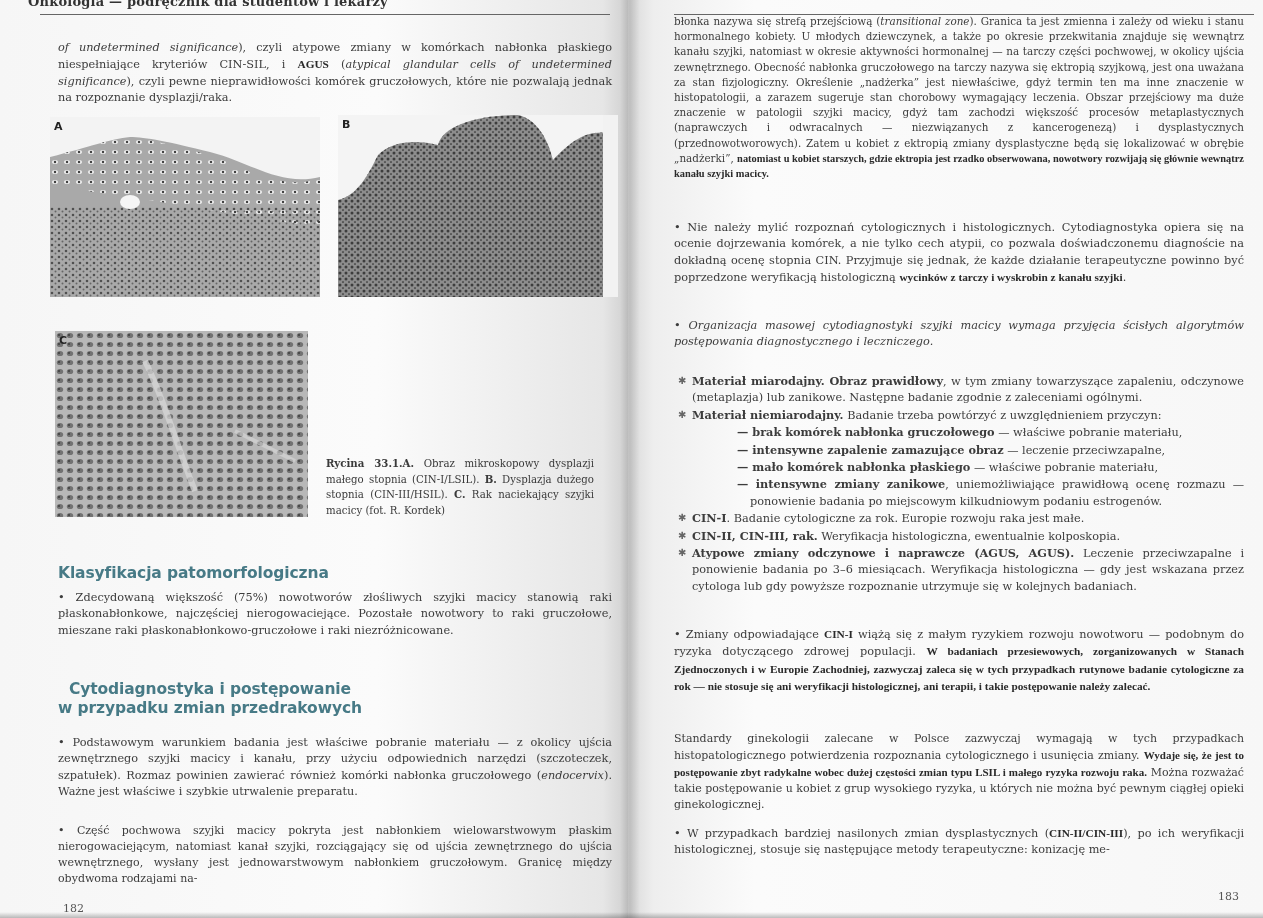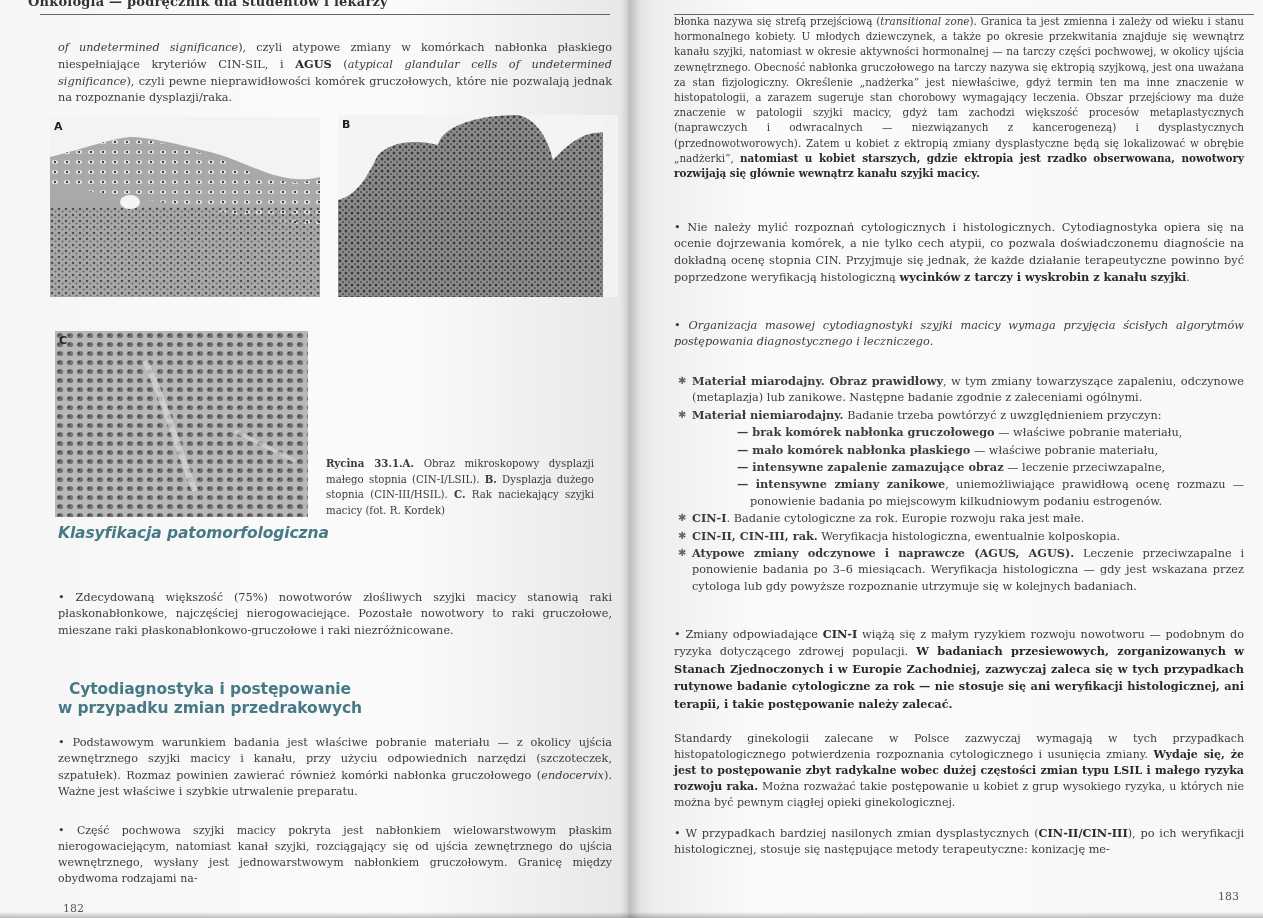--- a/index.html
+++ b/index.html
@@ -1,29 +1,29 @@
 <!DOCTYPE html>
 <html><head>
 <meta charset="utf-8">
 <style>
   html, body { margin:0; padding:0; }
   body { width:1263px; height:918px; position:relative; overflow:hidden; background:#f4f4f4;
          font-family:"DejaVu Serif", serif; color:#3a3a3a; }
-  .page { position:absolute; top:0; height:918px; background:#fafafa; overflow:hidden;padding-left:40px; }
+  .page { position:absolute; top:0; height:918px; background:#fafafa; overflow:hidden; }
   #left { left:0; width:628px; background:linear-gradient(90deg,#f6f6f6 0%,#fbfbfb 60%,#e6e6e6 96%,#cfcfcf 100%); }
   #right { left:628px; width:635px; background:linear-gradient(90deg,#d8d8d8 0%,#eeeeee 4%,#fbfbfb 20%,#f7f7f7 100%); }
   .gutter { position:absolute; left:620px; top:0; width:20px; height:918px;
             background:linear-gradient(90deg,rgba(0,0,0,0) 0%,rgba(0,0,0,.12) 50%,rgba(0,0,0,0) 100%); }
   .running-head { position:absolute; left:28px; top:-6px; font-family:"DejaVu Serif",serif; font-weight:bold;
                   font-size:13px; color:#333; letter-spacing:.2px; }
   .head-rule { position:absolute; left:40px; top:14px; width:570px; height:1px; background:#666; }
   .right-rule { position:absolute; left:46px; top:14px; width:580px; height:1px; background:#666; }
   .p { position:absolute; font-size:11.3px; line-height:16.4px; text-align:justify; color:#3c3c3c; }
   .p.small { font-size:11px; line-height:16px; }
-  .p b, .p .b { font-weight:bold; color:#2a2a2a; }
+  .p b, .p .b { font-weight:bold; color:#2a2a2a;font-family:Liberation Serif, serif; }
   .p i { font-style:italic; }
   .h2 { position:absolute; font-family:"DejaVu Sans",sans-serif; font-weight:bold; color:#477a86;
         font-size:15.5px; line-height:19px; letter-spacing:-.1px; }
   .fig { position:absolute; overflow:hidden; background:#8a8a8a; }
   .fig-label { position:absolute; left:4px; top:3px; font-family:"DejaVu Sans",sans-serif; font-size:11px;
                font-weight:bold; color:#222; }
   .caption { position:absolute; left:326px; top:456px; width:268px; font-size:10.2px; line-height:15.6px;
              color:#3a3a3a; text-align:justify; }
   .caption b { font-weight:bold; }
   .pagenum { position:absolute; font-size:11px; color:#555; }
@@ -95,21 +95,21 @@
       <path d="M90 30 C110 70 120 110 140 160" stroke="#d9d9d9" stroke-width="6" fill="none" opacity=".7"></path>
       <path d="M180 100 C200 110 220 120 240 130" stroke="#d9d9d9" stroke-width="4" fill="none" opacity=".6"></path>
     </svg>
     <div class="fig-label">C</div>
   </div>
 
   <div class="caption">
     <b>Rycina 33.1.A.</b><span> Obraz mikroskopowy dysplazji małego stopnia (CIN-I/LSIL). </span><b>B.</b><span> Dysplazja dużego stopnia (CIN-III/HSIL). </span><b>C.</b><span> Rak naciekający szyjki macicy (fot. R. Kordek)</span>
   </div>
 
-  <div class="h2" style="left:58px; top:524px;font-style:italic;">Klasyfikacja patomorfologiczna</div>
+  <div class="h2" style="left:58px; top:564px;">Klasyfikacja patomorfologiczna</div>
   <div class="p" style="left:58px; top:590px; width:554px;">• Zdecydowaną większość (75%) nowotworów złośliwych szyjki macicy stanowią raki płaskonabłonkowe, najczęściej nierogowaciejące. Pozostałe nowotwory to raki gruczołowe, mieszane raki płaskonabłonkowo-gruczołowe i raki niezróżnicowane.</div>
 
   <div class="h2" style="left:58px; top:680px;text-align:center;">
     <div>Cytodiagnostyka i postępowanie</div>
     <div>w przypadku zmian przedrakowych</div>
   </div>
   <div class="p" style="left:58px; top:735px; width:554px;">
     <span>• Podstawowym warunkiem badania jest właściwe pobranie materiału — z okolicy ujścia zewnętrznego szyjki macicy i kanału, przy użyciu odpowiednich narzędzi (szczoteczek, szpatułek). Rozmaz powinien zawierać również komórki nabłonka gruczołowego (</span><i>endocervix</i><span>). Ważne jest właściwe i szybkie utrwalenie preparatu.</span>
   </div>
 
@@ -128,22 +128,22 @@
   <div class="p" style="left:46px; top:220px; width:570px;">
     <span>• Nie należy mylić rozpoznań cytologicznych i histologicznych. Cytodiagnostyka opiera się na ocenie dojrzewania komórek, a nie tylko cech atypii, co pozwala doświadczonemu diagnoście na dokładną ocenę stopnia CIN. Przyjmuje się jednak, że każde działanie terapeutyczne powinno być poprzedzone weryfikacją histologiczną </span><b>wycinków z tarczy i wyskrobin z kanału szyjki</b><span>.</span>
   </div>
 
   <div class="p" style="left:46px; top:318px; width:570px;font-style:italic;">• Organizacja masowej cytodiagnostyki szyjki macicy wymaga przyjęcia ścisłych algorytmów postępowania diagnostycznego i leczniczego.</div>
 
   <div class="list" style="left:46px; top:373px; width:570px;">
     <div class="li"><span class="star">✱</span><b>Materiał miarodajny. Obraz prawidłowy</b><span>, w tym zmiany towarzyszące zapaleniu, odczynowe (metaplazja) lub zanikowe. Następne badanie zgodnie z zaleceniami ogólnymi.</span></div>
     <div class="li"><span class="star">✱</span><b>Materiał niemiarodajny.</b><span> Badanie trzeba powtórzyć z uwzględnieniem przyczyn:</span>
       <div class="sub"><b>— brak komórek nabłonka gruczołowego</b><span> — właściwe pobranie materiału,</span></div>
+      <div class="sub"><b>— intensywne zapalenie zamazujące obraz</b><span> — leczenie przeciwzapalne,</span></div>
       <div class="sub"><b>— mało komórek nabłonka płaskiego</b><span> — właściwe pobranie materiału,</span></div>
-      <div class="sub"><b>— intensywne zapalenie zamazujące obraz</b><span> — leczenie przeciwzapalne,</span></div>
       <div class="sub"><b>— intensywne zmiany zanikowe</b><span>, uniemożliwiające prawidłową ocenę rozmazu — ponowienie badania po miejscowym kilkudniowym podaniu estrogenów.</span></div>
     </div>
     <div class="li"><span class="star">✱</span><b>CIN-I</b><span>. Badanie cytologiczne za rok. Europie rozwoju raka jest małe.</span></div>
     <div class="li"><span class="star">✱</span><b>CIN-II, CIN-III, rak.</b><span> Weryfikacja histologiczna, ewentualnie kolposkopia.</span></div>
     <div class="li"><span class="star">✱</span><b>Atypowe zmiany odczynowe i naprawcze (AGUS, AGUS).</b><span> Leczenie przeciwzapalne i ponowienie badania po 3–6 miesiącach. Weryfikacja histologiczna — gdy jest wskazana przez cytologa lub gdy powyższe rozpoznanie utrzymuje się w kolejnych badaniach.</span></div>
   </div>
 
   <div class="p" style="left:46px; top:626px; width:570px;">
     <span>• Zmiany odpowiadające </span><b>CIN-I</b><span> wiążą się z małym ryzykiem rozwoju nowotworu — podobnym do ryzyka dotyczącego zdrowej populacji. </span><b>W badaniach przesiewowych, zorganizowanych w Stanach Zjednoczonych i w Europie Zachodniej, zazwyczaj zaleca się w tych przypadkach rutynowe badanie cytologiczne za rok — nie stosuje się ani weryfikacji histologicznej, ani terapii, i takie postępowanie należy zalecać.</b>
   </div>

